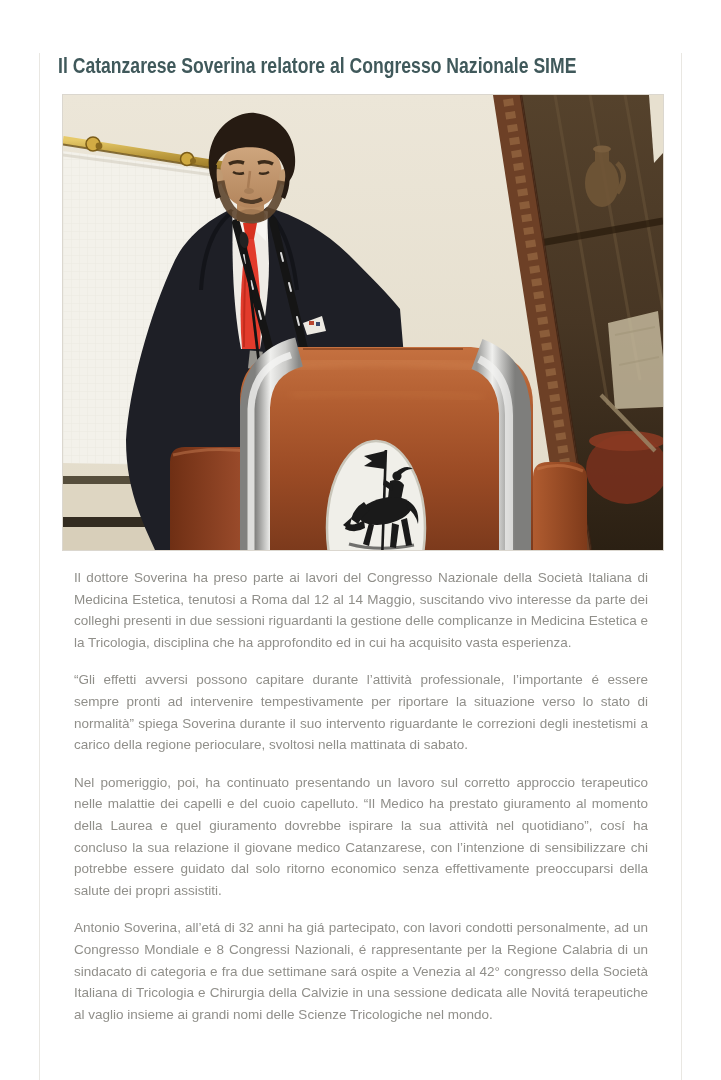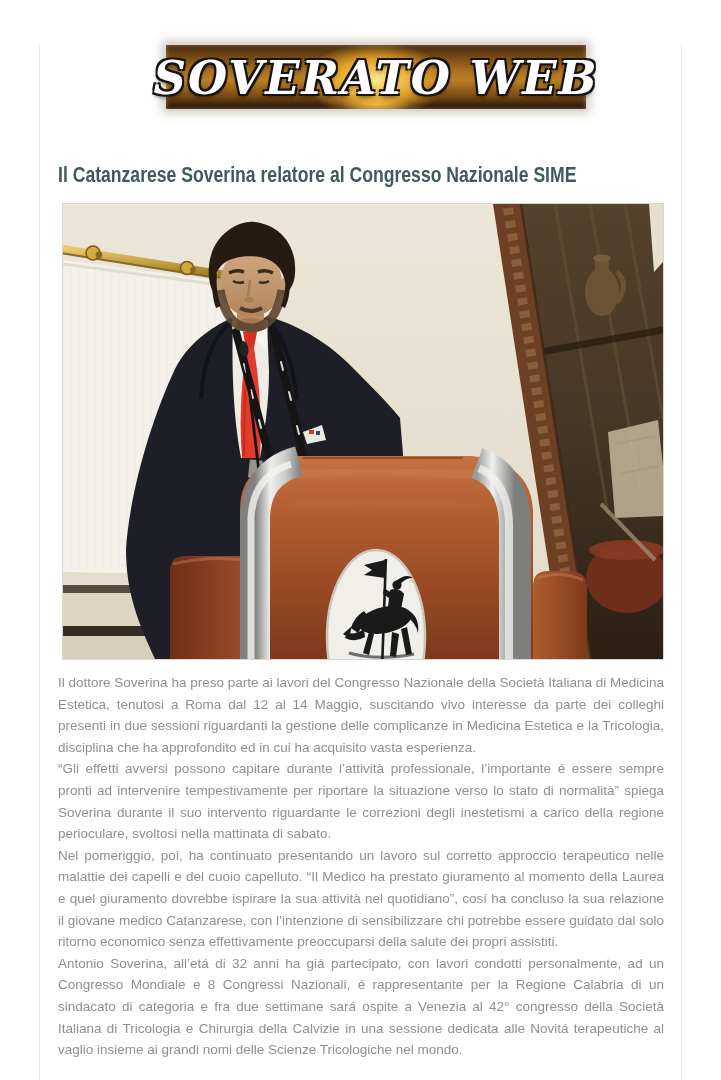--- a/index.html
+++ b/index.html
@@ -37,32 +37,27 @@
   
   figure.article-photo{
     margin:15px 0 0 22px;width:600px;height:455px;
     border:1px solid #dbd7cf;background:#e9e3d4;line-height:0;
   }
   
   .body-text{
     margin:12px 17px 0 18px;
     font-size:13.5px;line-height:21.6px;color:#908f8a;text-align:justify;
   }
-  .body-text p{margin:0;padding:0;}
+  .body-text p{margin:16px;padding:0;}
 </style>
 </head>
 <body>
 
 <div class="column">
 
-  <header>
-    <div class="logo-banner">
-      <span class="logo-text">SOVERATO WEB</span>
-    </div>
-  </header>
 
   <h1 class="article-title">Il Catanzarese Soverina relatore al Congresso Nazionale SIME</h1>
 
   <figure class="article-photo">
     <svg width="600" height="455" viewBox="0 0 600 455" xmlns="http://www.w3.org/2000/svg">
       <defs>
         <linearGradient id="wallG" x1="0" y1="0" x2="0" y2="1">
           <stop offset="0" stop-color="#ece6d8"></stop>
             <stop offset="1" stop-color="#e2dbc9"></stop>
         </linearGradient>

